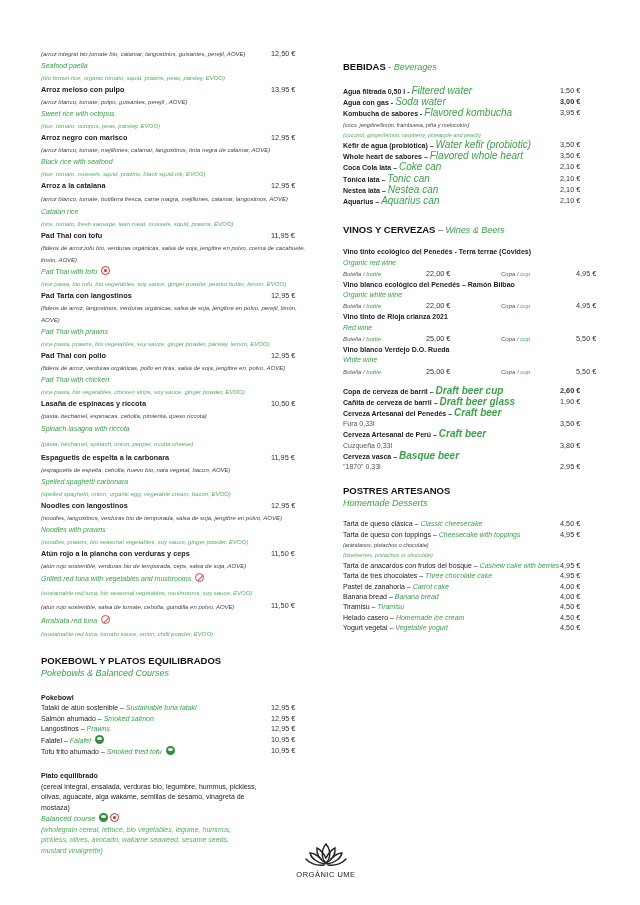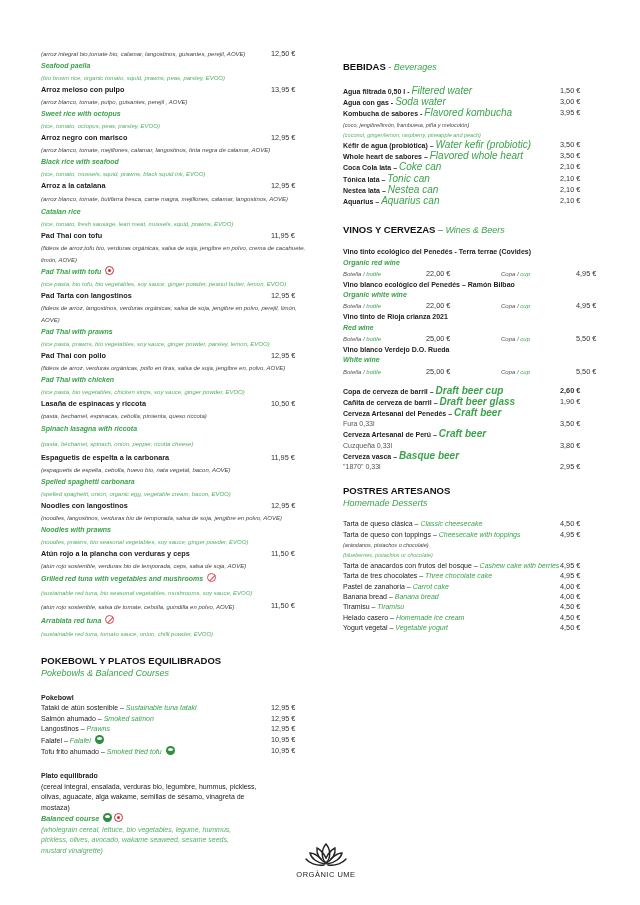--- a/index.html
+++ b/index.html
@@ -4,21 +4,21 @@
 <style>
   * { margin:0; padding:0; box-sizing:border-box; }
   html, body { width:640px; height:905px; background:#ffffff; overflow:hidden; }
   body { position:relative; font-family:"Liberation Sans", sans-serif; color:#1d1d1d; }
   .col { position:absolute; top:48px; }
   .left { left:41px; width:268px; }
   .right { left:343px; width:258px; }
   .row { position:relative; display:block; }
   .name { font-size:7.3px; font-weight:bold; line-height:12px; color:#1d1d1d; }
   .desc { font-size:6px; font-style:italic; line-height:12px; color:#444; }
-  .en { font-size:7px; font-style:italic; font-weight:bold; line-height:12px; color:#3aa34a; }
+  .en { font-size:7px; font-style:italic; font-weight:normal; line-height:12px; color:#3aa34a; }
   .endesc { font-size:6px; font-style:italic; line-height:12px; color:#52b060; }
   .price { position:absolute; top:0; font-size:7.3px; line-height:12px; color:#333; }
   .left .price { left:230px; }
   .right .price { left:217px; }
   .sec-title { font-size:9.5px; font-weight:bold; color:#111; line-height:13px; }
   .sec-sub { font-size:9px; font-style:italic; color:#3aa34a; line-height:12px; }
   .sec-inline { font-size:9px; font-style:italic; color:#3aa34a; font-weight:normal; }
   .plain { font-size:7px; line-height:10.4px; color:#222; }
   .plain .g { font-style:italic; color:#3aa34a; }
   .drink { font-size:7px; line-height:10.2px; color:#1d1d1d; font-weight:bold; }
@@ -178,21 +178,21 @@
   </div>
 </div>
 
 <div class="col right" style="top:60px">
 
   <div>
     <div class="sec-title"><span>BEBIDAS</span><span class="sec-inline" style="color:#555;font-style:normal"> - </span><span class="sec-inline">Beverages</span></div>
     <div style="height:12px"></div>
 
     <div class="row drink"><span>Agua filtrada 0,50 l - </span><span class="g">Filtered water</span><span class="price" style="line-height:10.2px;font-weight:normal">1,50 €</span></div>
-    <div class="row drink"><span>Agua con gas - </span><span class="g">Soda water</span><span class="price" style="line-height:10.2px;font-weight:normal">3,00 €</span></div>
+    <div class="row drink"><span>Agua con gas - </span><span class="g">Soda water</span><span class="price" style="line-height:10.2px;font-weight:bold">3,00 €</span></div>
     <div class="row drink"><span>Kombucha de sabores - </span><span class="g">Flavored kombucha</span><span class="price" style="line-height:10.2px;font-weight:normal">3,95 €</span></div>
     <div class="desc" style="font-size:5.5px;line-height:10.2px">(coco, jengibre/limón, frambuesa, piña y melocotón)</div>
     <div class="endesc" style="font-size:5.5px;line-height:10.2px">(coconut, ginger/lemon, raspberry, pineapple and peach)</div>
     <div class="row drink"><span>Kéfir de agua (probiótica) – </span><span class="g">Water kefir (probiotic)</span><span class="price" style="line-height:10.2px;font-weight:normal">3,50 €</span></div>
     <div class="row drink"><span>Whole heart de sabores – </span><span class="g">Flavored whole heart</span><span class="price" style="line-height:10.2px;font-weight:normal">3,50 €</span></div>
     <div class="row drink"><span>Coca Cola lata – </span><span class="g">Coke can</span><span class="price" style="line-height:10.2px;font-weight:normal">2,10 €</span></div>
     <div class="row drink"><span>Tónica lata – </span><span class="g">Tonic can</span><span class="price" style="line-height:10.2px;font-weight:normal">2,10 €</span></div>
     <div class="row drink"><span>Nestea lata – </span><span class="g">Nestea can</span><span class="price" style="line-height:10.2px;font-weight:normal">2,10 €</span></div>
     <div class="row drink"><span>Aquarius – </span><span class="g">Aquarius can</span><span class="price" style="line-height:10.2px;font-weight:normal">2,10 €</span></div>
   </div>

